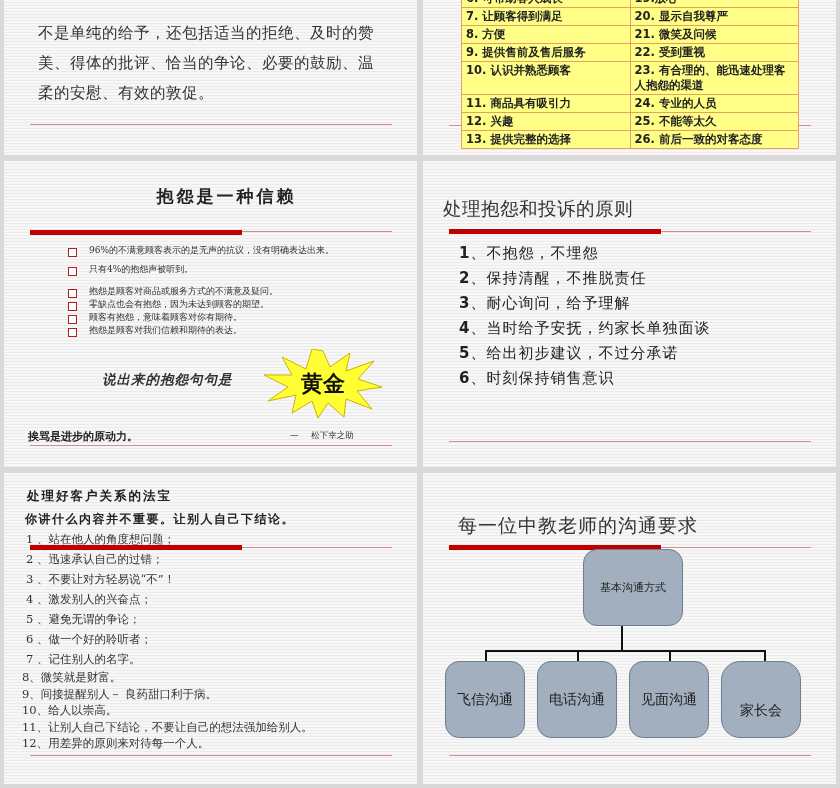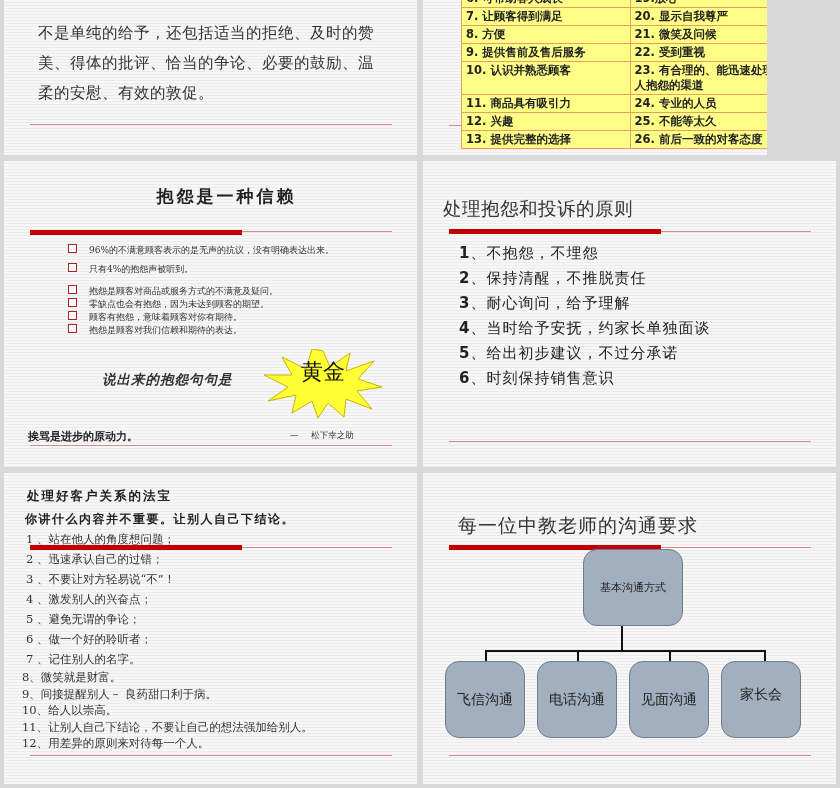--- a/index.html
+++ b/index.html
@@ -10,21 +10,21 @@
     position: relative;
   }
   .slide {
     position: absolute;
     background-color: #f4f4f4;
     background-image: repeating-linear-gradient(to bottom, #f7f7f7 0px, #f7f7f7 2px, #ebebeb 2px, #ebebeb 3px);
     overflow: hidden;
     box-sizing: border-box;
   }
   #s1 { left: 4px;   top: 0px;   width: 413px; height: 155px; }
-  #s2 { left: 423px; top: 0px;   width: 344px; height: 155px; }
+  #s2 { left: 423px; top: 0px;   width: 413px; height: 155px; }
   #s3 { left: 4px;   top: 161px; width: 413px; height: 306px; }
   #s4 { left: 423px; top: 161px; width: 413px; height: 306px; }
   #s5 { left: 4px;   top: 473px; width: 413px; height: 311px; }
   #s6 { left: 423px; top: 473px; width: 413px; height: 311px; }
 
   .thin-line { position: absolute; height: 1px; background: #d98b8b; }
   .thick-line { position: absolute; height: 5px; background: #c00000; }
 
   
   .s1-text {
@@ -45,38 +45,38 @@
   }
 
   
   .s3-title {
     position: absolute; left: 0; width: 100%; top: 24px; text-align: center;
     font-family: "DejaVu Serif", serif; font-size: 17px; font-weight: bold; color: #222;
     letter-spacing: 3px; padding-left: 32px; box-sizing: border-box;
   }
   .s3-list { position: absolute; left: 25px; top: 83px; margin: 0; padding: 0; list-style: none; }
   .s3-list li {
-    display: flex; align-items: flex-start; height: 13px;
+    display: flex; align-items: flex-end; height: 13px;
     font-family: "DejaVu Serif", serif; font-size: 9px; color: #333; padding-left: 39px;
   }
   .s3-list li.gap-after { margin-bottom: 6px; }
   .s3-list li.gap-after2 { margin-bottom: 9px; }
   .sq {
     width: 7px; height: 7px; border: 1.3px solid #b02020; margin-right: 12px; flex: none; background: #fff;
   }
   .s3-quote {
     position: absolute; left: 98px; top: 210px;
     font-family: "DejaVu Serif", serif; font-style: italic; font-weight: bold;
     font-size: 13.5px; color: #333; letter-spacing: 1px;
   }
   .star { position: absolute; left: 258px; top: 188px; width: 122px; height: 70px; }
   .star-text {
-    position: absolute; left: 258px; top: 176px; width: 122px; height: 70px;
+    position: absolute; left: 258px; top: 188px; width: 122px; height: 70px;
     display: flex; align-items: center; justify-content: center;
-    font-size: 22px; font-weight: normal; color: #111;
+    font-size: 22px; font-weight: bold; color: #111;
   }
   .s3-motto {
     position: absolute; left: 24px; top: 268px;
     font-family: "DejaVu Serif", serif; font-size: 11px; font-weight: bold; color: #222;
   }
   .s3-author {
     position: absolute; left: 286px; top: 269px;
     font-family: "DejaVu Serif", serif; font-size: 8.5px; color: #333; word-spacing: 10px;
   }
 
@@ -112,21 +112,21 @@
     position: absolute; left: 35px; top: 40px;
     font-size: 19px; color: #333; letter-spacing: 1px;
   }
   .box {
     position: absolute; background: #a1afbf; border: 1px solid #6f7e8e; border-radius: 14px;
     display: flex; align-items: center; justify-content: center;
     font-family: "DejaVu Serif", serif; color: #222; box-sizing: border-box;
   }
   .box.root { left: 160px; top: 76px; width: 100px; height: 77px; font-size: 11px; }
   .box.child { top: 188px; width: 80px; height: 77px; font-size: 14px; }
-  .box.c4 { align-items: flex-start; padding-top: 24px; }
+  .box.c4 { align-items: flex-start; padding-top: 40px; border-radius: 19px; }
   .conn { position: absolute; background: #111; }
 </style>
 </head>
 <body>
 
 <div class="slide" id="s1">
   <div class="s1-text">不是单纯的给予，还包括适当的拒绝、及时的赞美、得体的批评、恰当的争论、必要的鼓励、温柔的安慰、有效的敦促。</div>
   <div class="thin-line" style="left:26px; top:124px; width:362px;"></div>
 </div>
 

